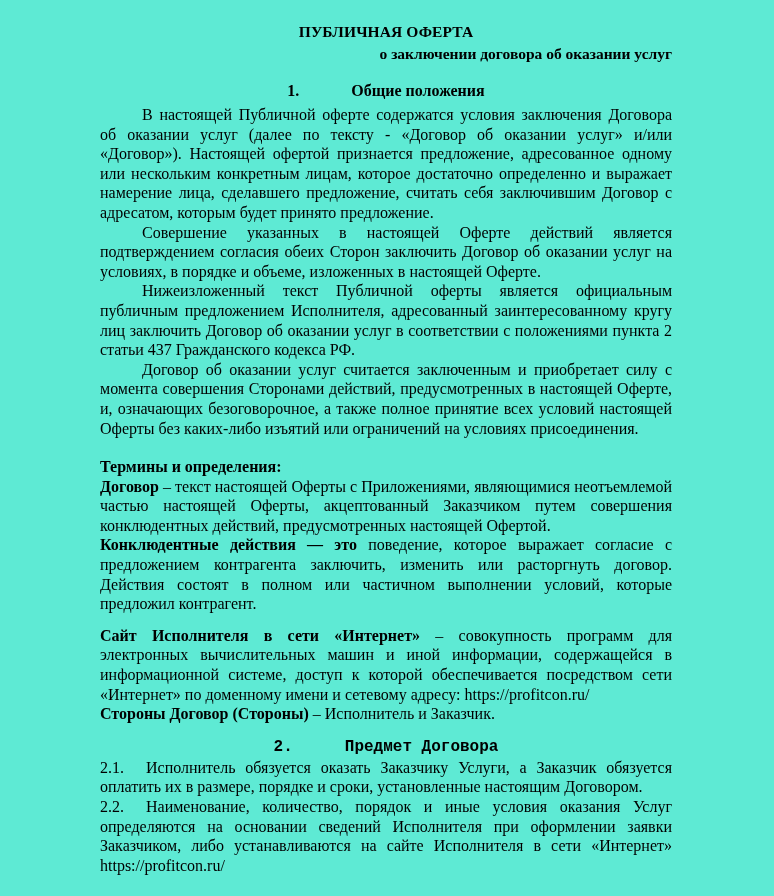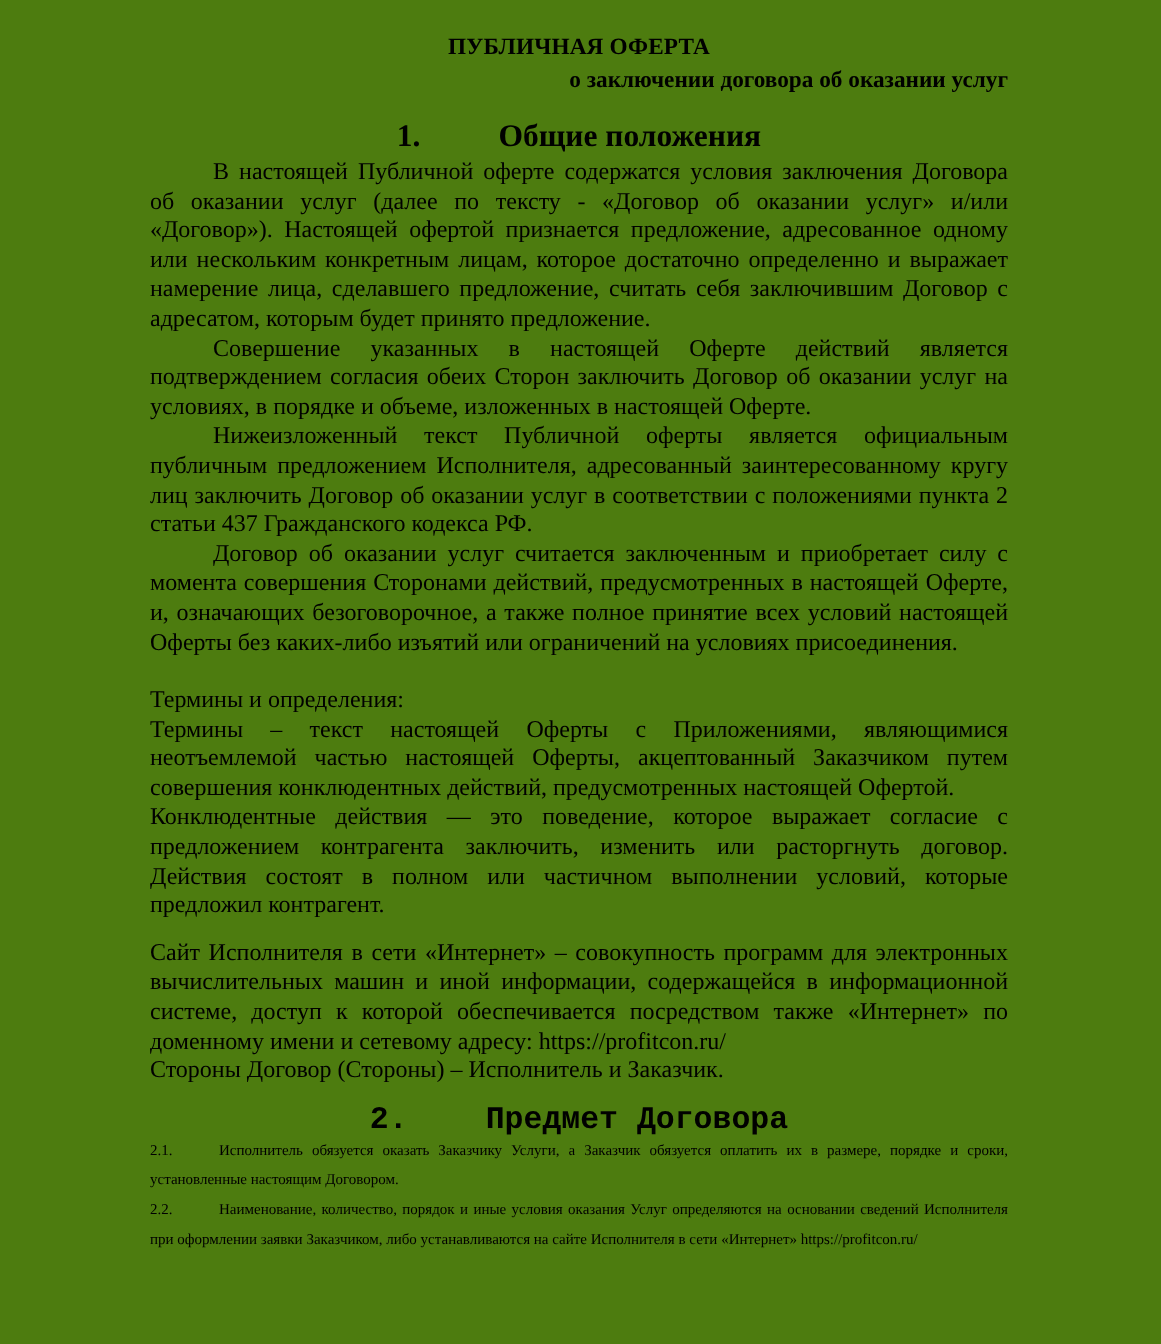--- a/index.html
+++ b/index.html
@@ -15,39 +15,39 @@
     font-family: "Liberation Serif", "DejaVu Serif", serif;
     color: #000000;
     -webkit-font-smoothing: antialiased;
   }
   .page {
     position: relative;
     width: 774px;
     height: 896px;
     box-sizing: border-box;
     padding: 22px 102px 0 100px;
-    background: #4d7c0f;
+    background: #5eead4;
   }
   .doc-title {
     text-align: center;
     font-weight: bold;
     font-size: 15.5px;
     line-height: 19px;
     letter-spacing: 0.1px;
   }
   .doc-subtitle {
     text-align: right;
     font-weight: bold;
     font-size: 15.5px;
     line-height: 19px;
     margin-top: 3px;
   }
   .section-heading {
     font-weight: bold;
-    font-size: 21px;
+    font-size: 16px;
     line-height: 19px;
     margin: 18px 0 5px 0;
     text-align: center;
     white-space: pre;
   }
   .section-heading.sec2 {
     margin: 14px 0 1px 0;
     font-family: Liberation Mono, monospace;
   }
   .section-heading .num {
@@ -64,64 +64,64 @@
     text-align: justify;
     text-justify: inter-word;
     text-indent: 42px;
     hyphens: none;
   }
   p.flush {
     text-indent: 0;
   }
   p.clause {
     margin: 0;
-    font-size: 10px;
+    font-size: 16px;
     line-height: 19.6px;
     text-align: justify;
     text-indent: 0;
   }
   p.clause .cnum {
     display: inline-block;
     min-width: 46px;
   }
   .terms-block {
     margin-top: 19px;
   }
   .terms-block p.body,
   .terms-block p.flush {
     text-indent: 0;
   }
   .spacer-sm { height: 12px; }
-  b, .bold { font-weight: normal; }
+  b, .bold { font-weight: bold; }
 </style>
 </head>
 <body>
 
 <div class="page">
 
   <div class="doc-title">ПУБЛИЧНАЯ ОФЕРТА</div>
   <div class="doc-subtitle">о заключении договора об оказании услуг</div>
 
   <div class="section-heading"><span class="num">1.</span><span class="gap"></span><span>Общие положения</span></div>
 
   <p class="body">В настоящей Публичной оферте содержатся условия заключения Договора об оказании услуг (далее по тексту - «Договор об оказании услуг» и/или «Договор»). Настоящей офертой признается предложение, адресованное одному или нескольким конкретным лицам, которое достаточно определенно и выражает намерение лица, сделавшего предложение, считать себя заключившим Договор с адресатом, которым будет принято предложение.</p>
   <p class="body">Совершение указанных в настоящей Оферте действий является подтверждением согласия обеих Сторон заключить Договор об оказании услуг на условиях, в порядке и объеме, изложенных в настоящей Оферте.</p>
   <p class="body">Нижеизложенный текст Публичной оферты является официальным публичным предложением Исполнителя, адресованный заинтересованному кругу лиц заключить Договор об оказании услуг в соответствии с положениями пункта 2 статьи 437 Гражданского кодекса РФ.</p>
   <p class="body">Договор об оказании услуг считается заключенным и приобретает силу с момента совершения Сторонами действий, предусмотренных в настоящей Оферте, и, означающих безоговорочное, а также полное принятие всех условий настоящей Оферты без каких-либо изъятий или ограничений на условиях присоединения.</p>
 
   <div class="terms-block">
     <p class="body flush bold">Термины и определения:</p>
 
-    <p class="body flush"><b>Термины</b><span> – текст настоящей Оферты с Приложениями, являющимися неотъемлемой частью настоящей Оферты, акцептованный Заказчиком путем совершения конклюдентных действий, предусмотренных настоящей Офертой.</span></p>
+    <p class="body flush"><b>Договор</b><span> – текст настоящей Оферты с Приложениями, являющимися неотъемлемой частью настоящей Оферты, акцептованный Заказчиком путем совершения конклюдентных действий, предусмотренных настоящей Офертой.</span></p>
 
     <p class="body flush"><b>Конклюдентные действия — это</b><span> поведение, которое выражает согласие с предложением контрагента заключить, изменить или расторгнуть договор. Действия состоят в полном или частичном выполнении условий, которые предложил контрагент.</span></p>
 
     <div class="spacer-sm"></div>
 
-    <p class="body flush"><b>Сайт Исполнителя в сети «Интернет»</b><span> – совокупность программ для электронных вычислительных машин и иной информации, содержащейся в информационной системе, доступ к которой обеспечивается посредством также «Интернет» по доменному имени и сетевому адресу: https://profitcon.ru/</span></p>
+    <p class="body flush"><b>Сайт Исполнителя в сети «Интернет»</b><span> – совокупность программ для электронных вычислительных машин и иной информации, содержащейся в информационной системе, доступ к которой обеспечивается посредством сети «Интернет» по доменному имени и сетевому адресу: https://profitcon.ru/</span></p>
 
     <p class="body flush"><b>Стороны Договор (Стороны)</b><span> – Исполнитель и Заказчик.</span></p>
 
   </div>
 
   <div class="section-heading sec2"><span class="num">2.</span><span class="gap"></span><span>Предмет Договора</span></div>
 
   <p class="clause"><span class="cnum">2.1.</span><span>Исполнитель обязуется оказать Заказчику Услуги, а Заказчик обязуется оплатить их в размере, порядке и сроки, установленные настоящим Договором.</span></p>
 
   <p class="clause"><span class="cnum">2.2.</span><span>Наименование, количество, порядок и иные условия оказания Услуг определяются на основании сведений Исполнителя при оформлении заявки Заказчиком, либо устанавливаются на сайте Исполнителя в сети «Интернет» https://profitcon.ru/</span></p>

